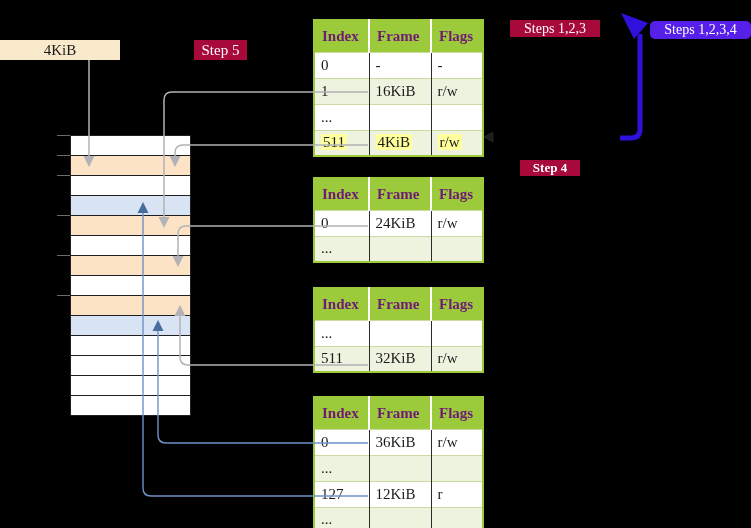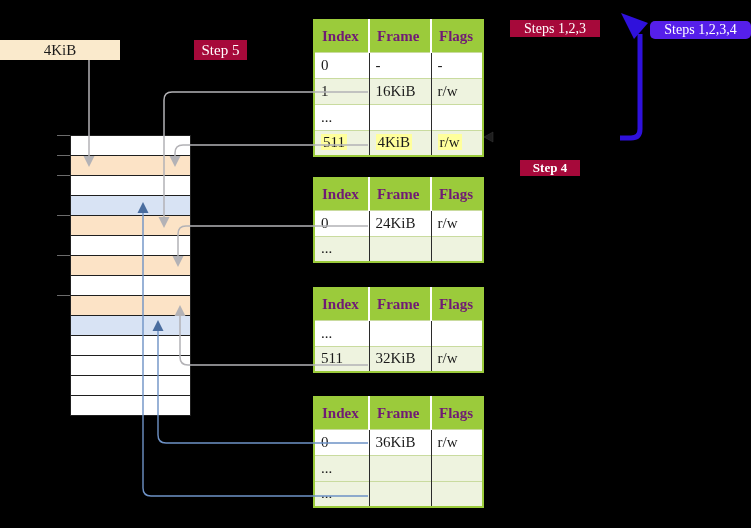--- a/index.html
+++ b/index.html
@@ -202,20 +202,25 @@
             <tr>
               <td>0</td>
               <td>36KiB</td>
               <td>r/w</td>
             </tr>
             <tr class="shaded">
               <td>...</td>
               <td></td>
               <td></td>
             </tr>
+            <tr>
+              <td>127</td>
+              <td>12KiB</td>
+              <td>r</td>
+            </tr>
             <tr class="shaded">
               <td>...</td>
               <td></td>
               <td></td>
             </tr>
           </tbody>
         </table>
       </div>
     </div>
 

